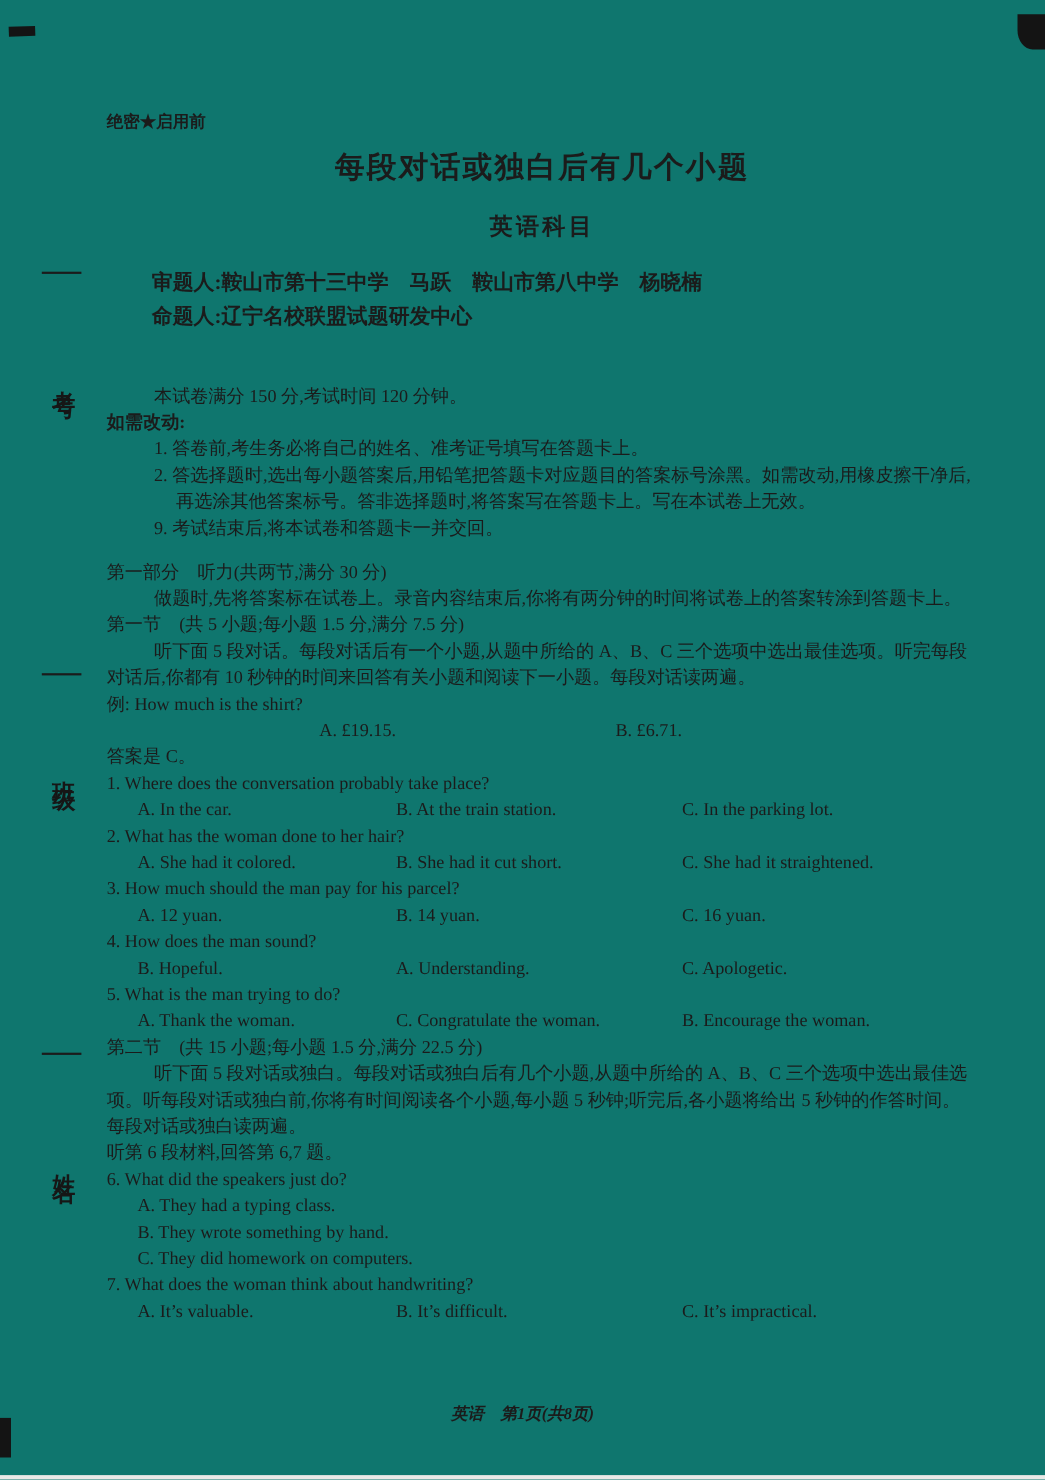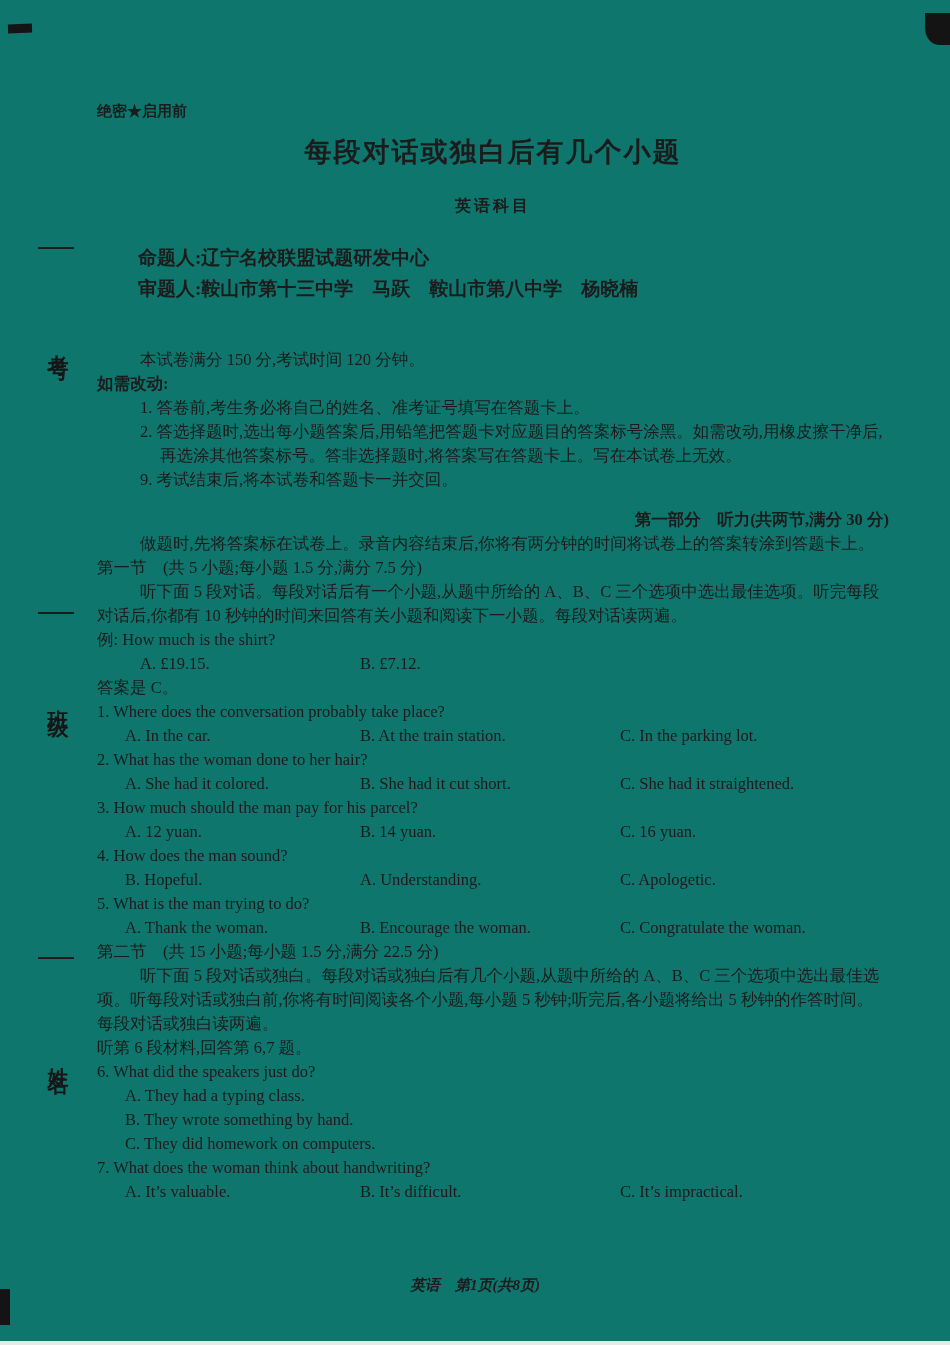--- a/index.html
+++ b/index.html
@@ -40,36 +40,36 @@
   .content {
     position:absolute; top:100px; left:97px; width:792px;
     font-size:16.5px; line-height:24px;
   }
   .classification { font-size:15px; font-weight:bold; line-height:22px; }
   .title {
     font-size:27px; font-weight:bold; text-align:center;
     line-height:40px; margin-top:10px; letter-spacing:2px;
   }
   .subject {
-    font-size:16px; font-weight:bold; text-align:center;
+    font-size:21px; font-weight:bold; text-align:center;
     line-height:36px; margin-top:16px; letter-spacing:3px;
   }
   .setter-block { margin-top:18px; margin-left:41px; }
   .setter { font-size:19px; font-weight:bold; line-height:31px; }
   .summary { margin-top:44px; padding-left:43px; }
   .notes-title { font-weight:bold; }
   .note { padding-left:63px; text-indent:-20px; }
-  .part-heading { font-weight:bold; margin-top:16px;text-align:right; }
+  .part-heading { font-weight:normal; margin-top:16px; }
   .indented { text-indent:43px; }
   .stem {}
   .options-row {
     display:grid; grid-template-columns:235px 260px auto;
     padding-left:28px;
   }
-  .example-row { padding-left:43px; grid-template-columns:220px 260px auto; }
+  .example-row { padding-left:43px; grid-template-columns:220px 260px auto;text-align:right; }
   .option-line { padding-left:28px; }
 
   .footer {
     position:absolute; left:0; right:0; top:1276px;
     text-align:center; font-size:15px; font-weight:bold;font-style:italic;
   }
 </style>
 </head>
 <body>
 
@@ -88,40 +88,40 @@
     <div class="margin-label label-3">姓名</div>
   </aside>
 
   <main class="content">
 
     <div class="classification">绝密★启用前</div>
     <h1 class="title">每段对话或独白后有几个小题</h1>
     <h2 class="subject">英语科目</h2>
 
     <div class="setter-block">
+      <div class="setter">审题人:鞍山市第十三中学　马跃　鞍山市第八中学　杨晓楠</div>
       <div class="setter">命题人:辽宁名校联盟试题研发中心</div>
-      <div class="setter">审题人:鞍山市第十三中学　马跃　鞍山市第八中学　杨晓楠</div>
     </div>
 
     <p class="summary">本试卷满分 150 分,考试时间 120 分钟。</p>
     <div class="notes-title">如需改动:</div>
     <p class="note">1. 答卷前,考生务必将自己的姓名、准考证号填写在答题卡上。</p>
     <p class="note">2. 答选择题时,选出每小题答案后,用铅笔把答题卡对应题目的答案标号涂黑。如需改动,用橡皮擦干净后,再选涂其他答案标号。答非选择题时,将答案写在答题卡上。写在本试卷上无效。</p>
     <p class="note">9. 考试结束后,将本试卷和答题卡一并交回。</p>
 
     <div class="part-heading">第一部分　听力(共两节,满分 30 分)</div>
     <p class="indented">做题时,先将答案标在试卷上。录音内容结束后,你将有两分钟的时间将试卷上的答案转涂到答题卡上。</p>
 
     <div class="section-heading">第一节　(共 5 小题;每小题 1.5 分,满分 7.5 分)</div>
     <p class="indented">听下面 5 段对话。每段对话后有一个小题,从题中所给的 A、B、C 三个选项中选出最佳选项。听完每段对话后,你都有 10 秒钟的时间来回答有关小题和阅读下一小题。每段对话读两遍。</p>
 
     <div class="stem">例: How much is the shirt?</div>
     <div class="options-row example-row">
       <span>A. £19.15.</span>
-      <span>B. £7.12.</span>
+      <span>B. £6.71.</span>
     </div>
     <div class="answer-note">答案是 C。</div>
 
     <div class="question">
       <div class="stem">1. Where does the conversation probably take place?</div>
       <div class="options-row">
         <span>A. In the car.</span>
         <span>B. At the train station.</span>
         <span>C. In the parking lot.</span>
       </div>
@@ -151,22 +151,22 @@
         <span>B. Hopeful.</span>
         <span>A. Understanding.</span>
         <span>C. Apologetic.</span>
       </div>
     </div>
 
     <div class="question">
       <div class="stem">5. What is the man trying to do?</div>
       <div class="options-row">
         <span>A. Thank the woman.</span>
+        <span>C. Congratulate the woman.</span>
         <span>B. Encourage the woman.</span>
-        <span>C. Congratulate the woman.</span>
       </div>
     </div>
 
     <div class="section-heading">第二节　(共 15 小题;每小题 1.5 分,满分 22.5 分)</div>
     <p class="indented">听下面 5 段对话或独白。每段对话或独白后有几个小题,从题中所给的 A、B、C 三个选项中选出最佳选项。听每段对话或独白前,你将有时间阅读各个小题,每小题 5 秒钟;听完后,各小题将给出 5 秒钟的作答时间。每段对话或独白读两遍。</p>
     <div class="material-note">听第 6 段材料,回答第 6,7 题。</div>
 
     <div class="question">
       <div class="stem">6. What did the speakers just do?</div>
       <div class="option-line">A. They had a typing class.</div>

